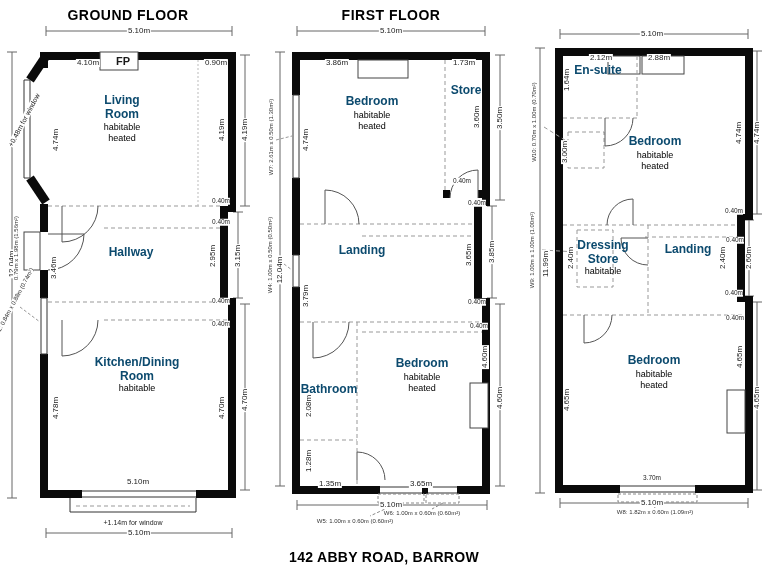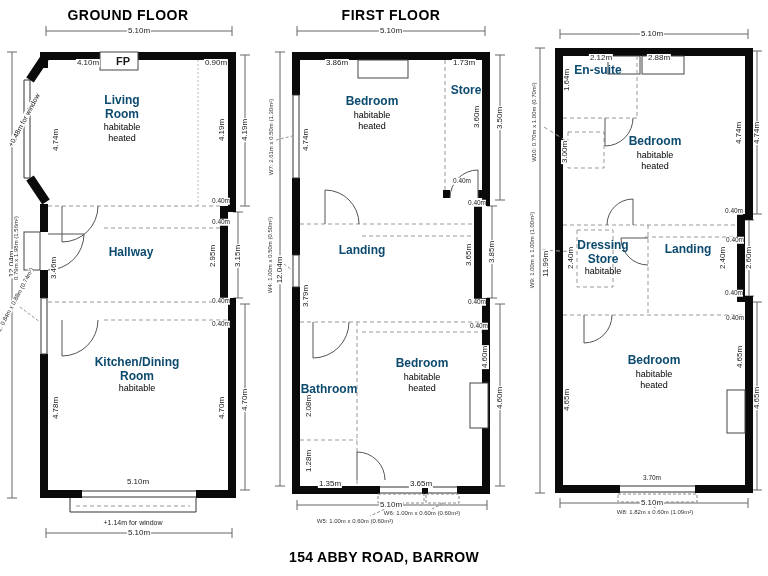--- a/index.html
+++ b/index.html
@@ -205,21 +205,21 @@
         <path d="M633,225 L633,199 M633,199 A26,26 0 0 0 607,225"></path>
         <path d="M648,238 L621,238 M621,238 A27,27 0 0 0 648,265"></path>
         <path d="M584,315 L584,343 M584,343 A28,28 0 0 0 612,315"></path>
       </g>
     </g>
   </svg>
 
   <div class="floor-title" style="left:128px;top:15px;">GROUND FLOOR</div>
   <div class="floor-title" style="left:391px;top:15px;">FIRST FLOOR</div>
 
-  <div class="address" style="left:384px;top:557px;">154 ABBY ROAD, BARROW</div>
+  <div class="address" style="left:384px;top:557px;">142 ABBY ROAD, BARROW</div>
 <span class="lbl dim" style="left: 139px; top: 31px;">5.10m</span>
     <span class="lbl dim" style="left: 88px; top: 63px;">4.10m</span>
     <span class="lbl fp" style="left: 123px; top: 61px;">FP</span>
     <span class="lbl dim" style="left: 216px; top: 63px;">0.90m</span>
     <span class="lbl room" style="left: 122px; top: 100px;">Living</span>
     <span class="lbl room" style="left: 122px; top: 114px;">Room</span>
     <span class="lbl sub" style="left: 122px; top: 127px;">habitable</span>
     <span class="lbl sub" style="left: 122px; top: 138px;">heated</span>
     <span class="lbl dim" style="left: 56px; top: 140px; transform: translate(-50%, -50%) rotate(-90deg);">4.74m</span>
     <span class="lbl note" style="left: 24px; top: 120px; transform: translate(-50%, -50%) rotate(-62deg);">+0.48m for window</span>

